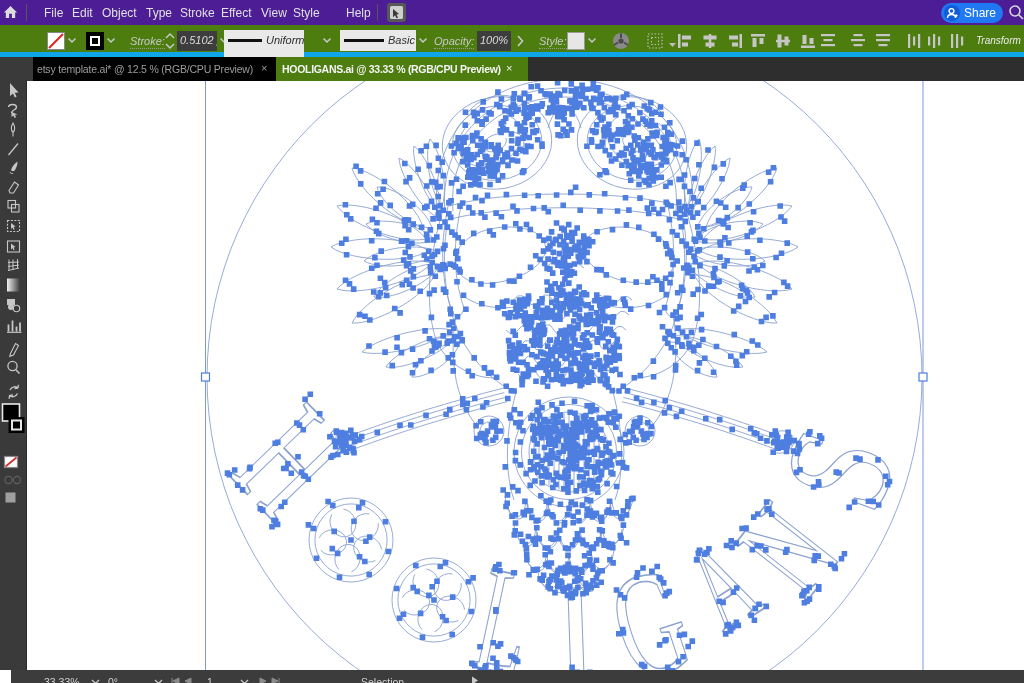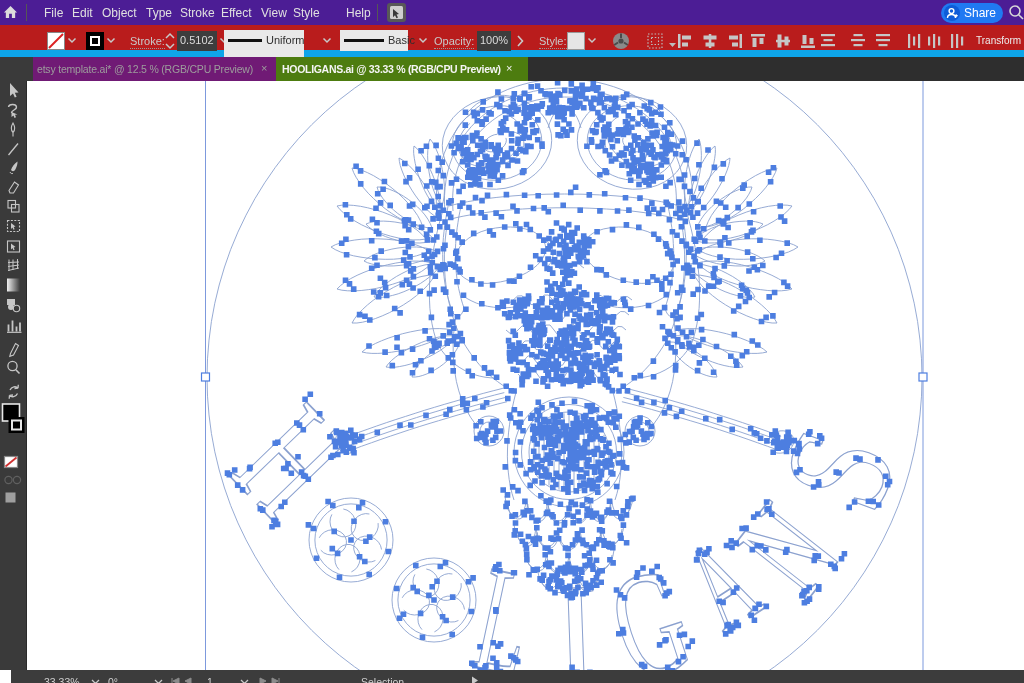--- a/index.html
+++ b/index.html
@@ -2,21 +2,21 @@
 <html><head>
 <meta charset="utf-8">
 <style>
   * { margin:0; padding:0; box-sizing:border-box; }
   html,body { width:1024px; height:683px; overflow:hidden; background:#fff;
     font-family:"Liberation Sans", sans-serif; }
   .menubar { position:absolute; left:0; top:0; width:1024px; height:25px;
     background:#4c1d95; color:#e0e0e0; font-size:12px; }
   .menubar .item { position:absolute; top:6px; white-space:nowrap; }
   .ctrlbar { position:absolute; left:0; top:25px; width:1024px; height:32px;
-    background:#b91c1c; color:#c9c9c9; font-size:11px; border-bottom:7px solid #0ea5e9;}
+    background:#4d7c0f; color:#c9c9c9; font-size:11px; border-bottom:5px solid #0ea5e9;font-style:italic;}
   .ctrlbar span, .ctrlbar div { white-space:nowrap; }
   .tabbar { position:absolute; left:0; top:57px; width:1024px; height:24px;
     background:#2e2e2e; font-size:11px; }
   .tabbar span { white-space:nowrap; }
   .toolbar { position:absolute; left:0; top:81px; width:27px; height:589px;
     background:#3a3a3a; border-right:1px solid #2a2a2a; }
   .canvas { position:absolute; left:27px; top:81px; width:997px; height:589px;
     background:#ffffff; overflow:hidden; }
   .statusbar { position:absolute; left:0; top:670px; width:1024px; height:13px;
     background:#3c3c3c; color:#d0d0d0; font-size:10.5px; overflow:hidden;margin-left:11px;}
@@ -86,21 +86,21 @@
   <svg style="position:absolute; left:219px; top:12px" width="10" height="7" viewBox="0 0 10 7">
       <path d="M1.5 1.5 L5 5 L8.5 1.5" fill="none" stroke="#c9c9c9" stroke-width="1.5"></path>
     </svg>
   <div style="position:absolute; left:224px; top:5px; width:80px; height:32px; background:#e9e9e9; color:#2e2e2e;">
     <div style="position:absolute; left:4px; top:9px; width:34px; height:2.5px; background:#111;"></div>
     <span style="position:absolute; left:42px; top:4px;">Uniform</span>
   </div>
   <svg style="position:absolute; left:322px; top:12px" width="10" height="7" viewBox="0 0 10 7">
       <path d="M1.5 1.5 L5 5 L8.5 1.5" fill="none" stroke="#c9c9c9" stroke-width="1.5"></path>
     </svg>
-  <div style="position:absolute; left:340px; top:5px; width:68px; height:21px; background:#e9e9e9; color:#2e2e2e;">
+  <div style="position:absolute; left:340px; top:5px; width:76px; height:21px; background:#e9e9e9; color:#2e2e2e;">
     <div style="position:absolute; left:4px; top:9px; width:40px; height:2.5px; background:#111;"></div>
     <span style="position:absolute; left:48px; top:4px;">Basic</span>
   </div>
   <svg style="position:absolute; left:418px; top:12px" width="10" height="7" viewBox="0 0 10 7">
       <path d="M1.5 1.5 L5 5 L8.5 1.5" fill="none" stroke="#c9c9c9" stroke-width="1.5"></path>
     </svg>
   <span class="lbl-dot" style="position:absolute; left:434px; top:10px">Opacity:</span>
   <div style="position:absolute; left:477px; top:6px; width:34px; height:20px; background:#3d3d3d; color:#dcdcdc; padding:3px 0 0 3px; overflow:hidden;">100%</div>
   <svg style="position:absolute; left:516px; top:9px" width="8" height="14" viewBox="0 0 8 14">
       <path d="M2 2 L6.5 7 L2 12" fill="none" stroke="#c9c9c9" stroke-width="1.6"></path>
@@ -178,21 +178,21 @@
   <svg style="position:absolute; left:950px; top:8px" width="16" height="16" viewBox="0 0 16 16" fill="#c6c6c6">
       <rect x="1" y="1" width="2.2" height="14"></rect>
       <rect x="6" y="1" width="2.2" height="14"></rect>
       <rect x="11" y="3.5" width="2.2" height="9"></rect>
     </svg>
   <span style="position:absolute; left:976px; top:10px; color:#ececec; font-size:10px;">Transform</span>
 </div>
 
 <div class="tabbar">
   <div style="position:absolute; left:0; top:0; width:33px; height:24px; background:#3a3a3a;"></div>
-  <div style="position:absolute; left:33px; top:0; width:243px; height:24px; background:#701a75; color:#9d9d9d;">
+  <div style="position:absolute; left:33px; top:0; width:243px; height:24px; background:#000000; color:#9d9d9d;">
     <span style="position:absolute; left:4px; top:6px; font-size:10.5px; letter-spacing:-0.2px;">etsy template.ai* @ 12.5 % (RGB/CPU Preview)</span>
     <span style="position:absolute; left:228px; top:5px;">×</span>
   </div>
   <div style="position:absolute; left:276px; top:0; width:252px; height:24px; background:#4d7c0f; color:#f5f5f5; font-weight:bold;">
     <span style="position:absolute; left:6px; top:6px; font-size:10.5px; letter-spacing:-0.3px;">HOOLIGANS.ai @ 33.33 % (RGB/CPU Preview)</span>
     <span style="position:absolute; left:230px; top:5px; font-weight:normal;">×</span>
   </div>
 </div>
 
 <div class="toolbar">

